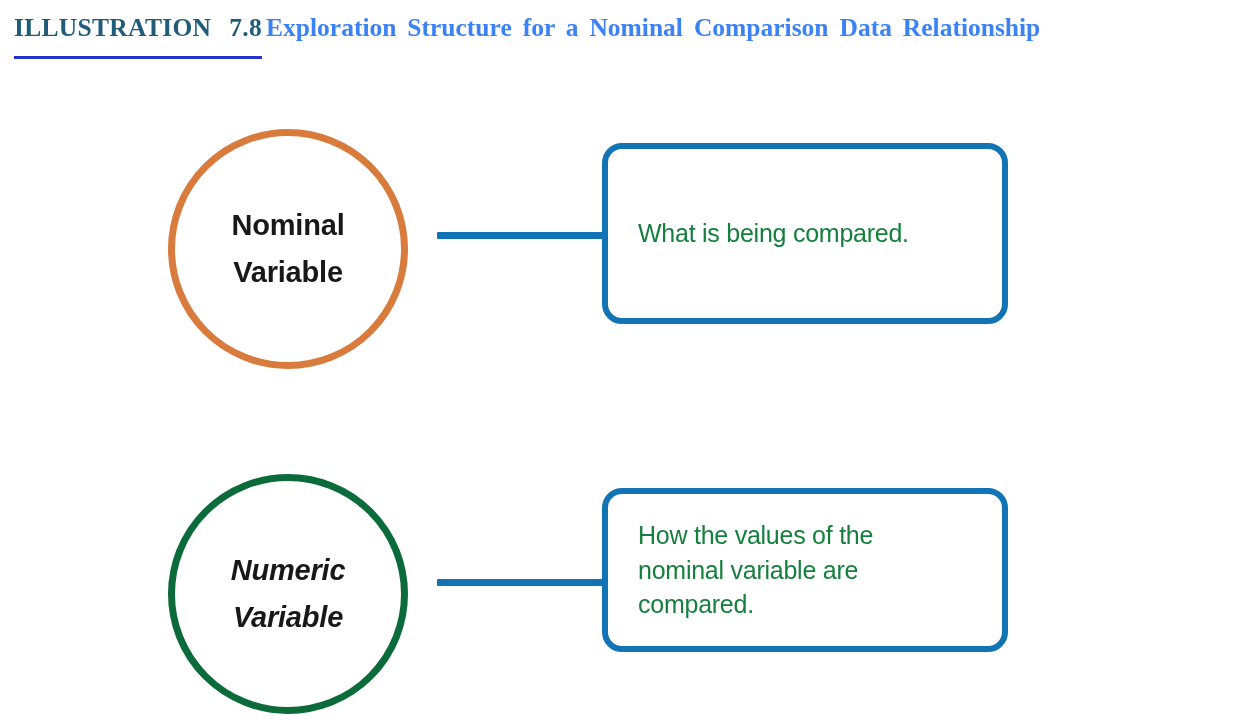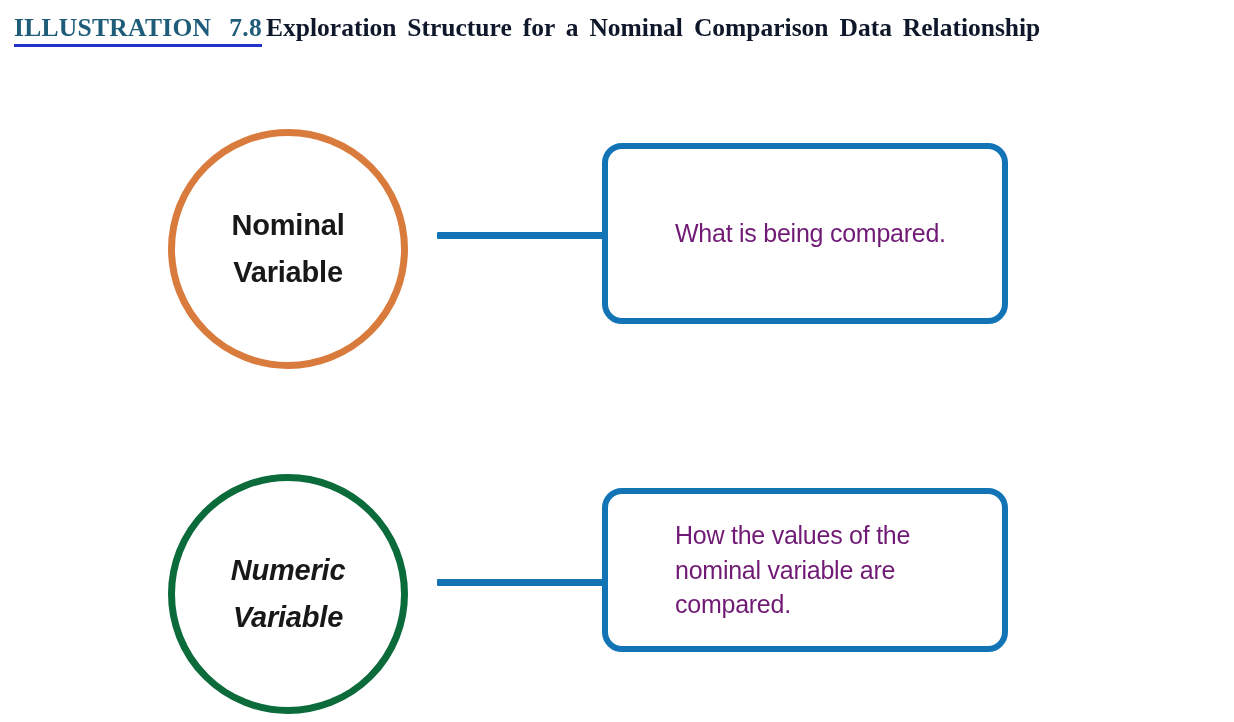--- a/index.html
+++ b/index.html
@@ -27,30 +27,30 @@
     font-size: 25.5px;
     line-height: 36px;
     color: #131313;
     text-align: justify;
     text-align-last: left;
     word-spacing: 0.18em;
   }
   #caption .illus-label {
     color: #1F5C7A;
     border-bottom: 3px solid #2233CC;
-    padding-bottom: 2px;
+    padding-bottom: 14px;
     margin-right: 4px;
     white-space: nowrap;
     letter-spacing: 0.3px;
   }
   #caption .illus-label .num {
     margin-left: 18px;
   }
   #caption .caption-body {
-    color: #0f172a;
+    color: #3b82f6;
   }
 
   
   #diagram {
     position: absolute;
     left: 0;
     top: 0;
     width: 1234px;
     height: 722px;
   }
@@ -112,25 +112,24 @@
     display: flex;
     align-items: center;
   }
   #callout-nominal { top: 143px; width: 406px; height: 181px; }
   #callout-numeric { top: 488px; width: 406px; height: 164px; }
 
   .callout-text {
     font-family: "Liberation Sans", sans-serif;
     font-size: 25px;
     line-height: 1.38;
-    color: #701a75;
+    color: #15803d;
     padding: 0 22px 0 30px;
     letter-spacing: -0.25px;
     white-space: pre-line;
-    margin-left: 37px;
   }
 </style>
 </head>
 <body>
 
 <div id="caption">
   <span class="illus-label"><span>ILLUSTRATION</span><span class="num">7.8</span></span><span class="caption-body">Exploration Structure for a Nominal Comparison Data Relationship</span>
 </div>
 
 <div id="diagram">

